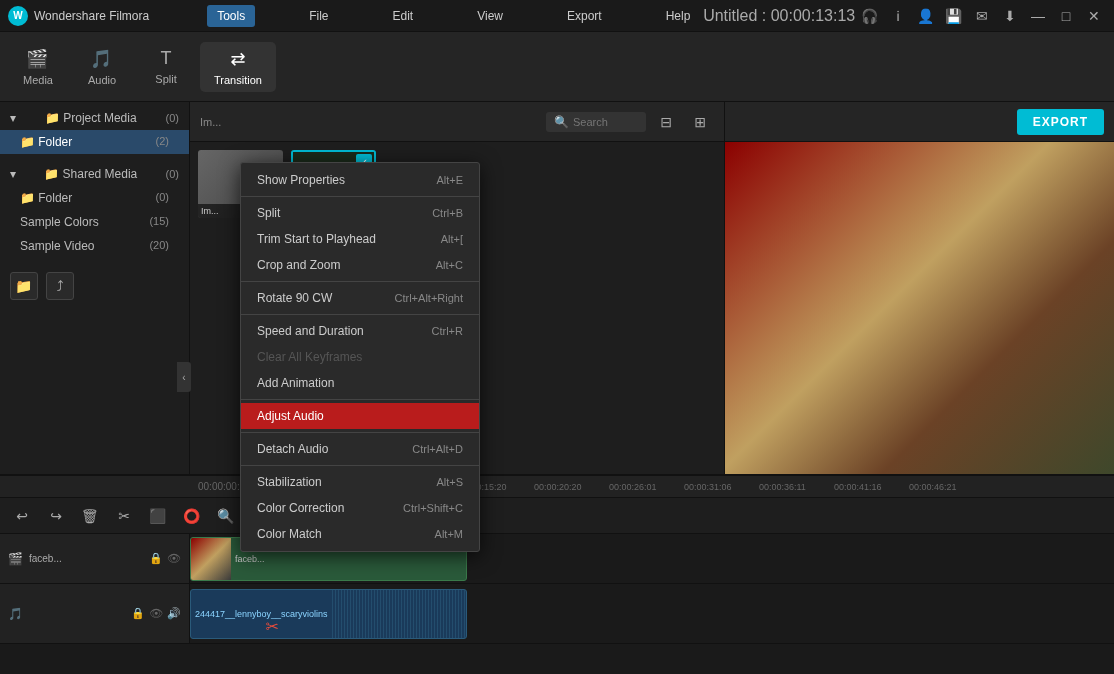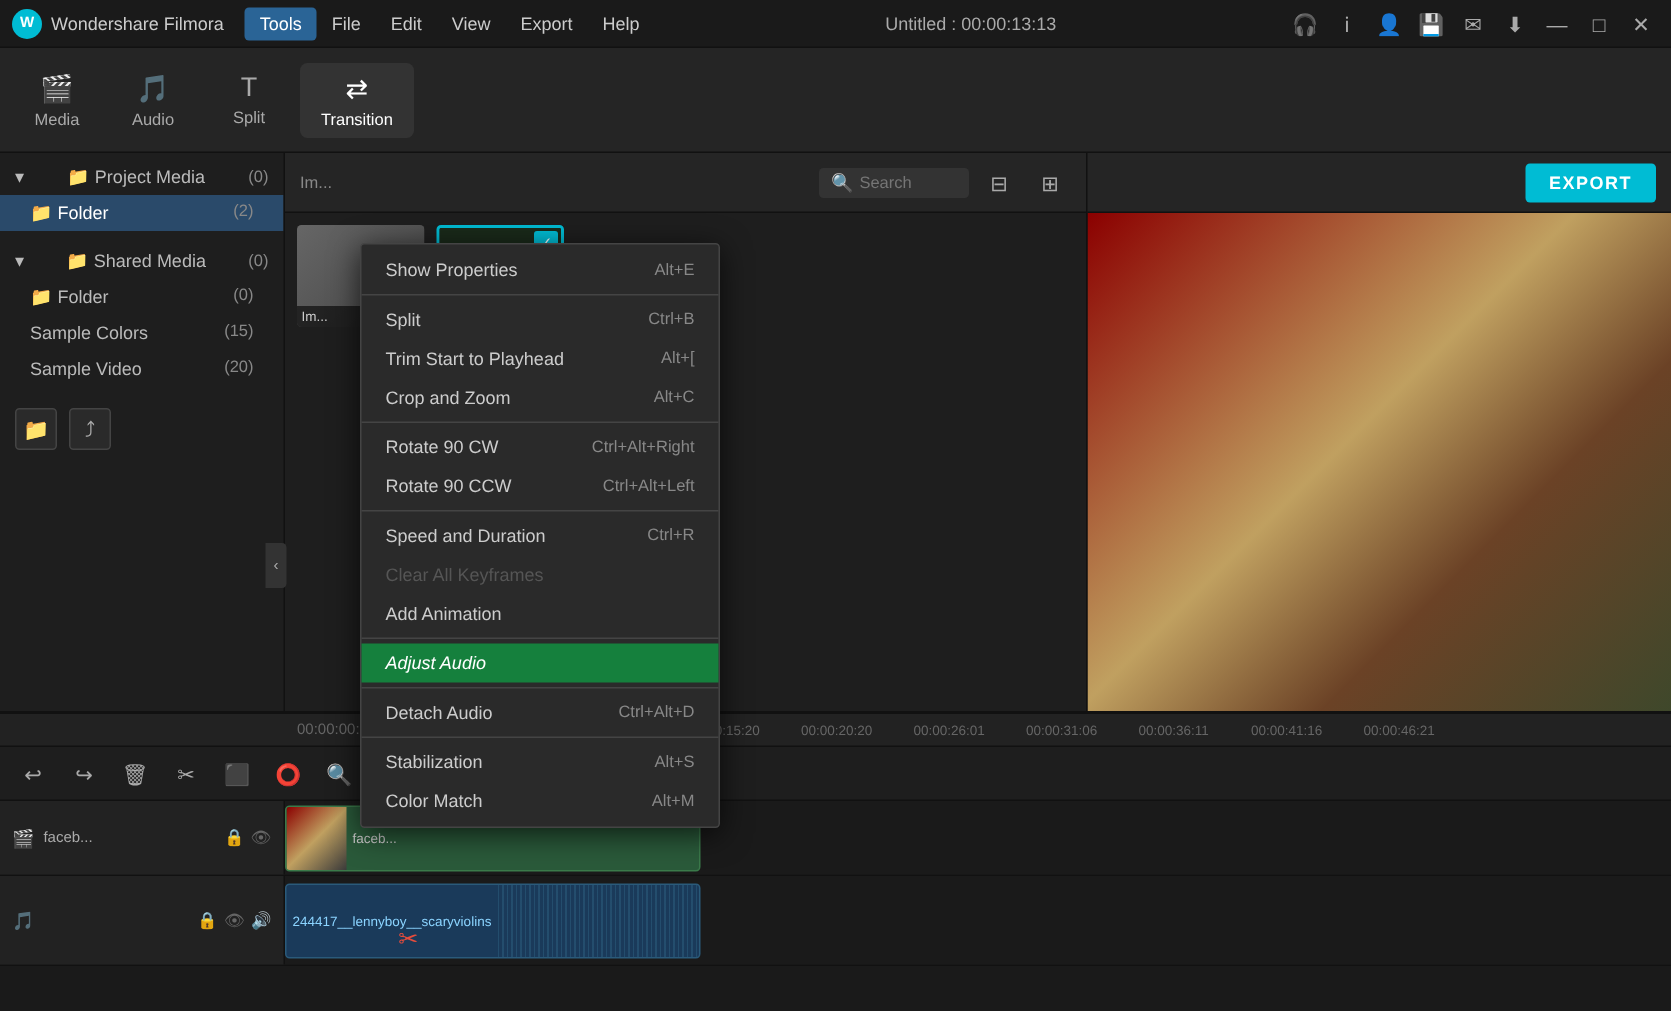--- a/index.html
+++ b/index.html
@@ -34,36 +34,37 @@
       height: 20px;
       background: #00bcd4;
       border-radius: 50%;
       display: flex; align-items: center; justify-content: center;
       font-size: 10px; color: #fff; font-weight: bold;
     }
     #app-name {
       font-size: 12px; color: #ccc;
     }
     #titlebar-center {
-      font-size: 12px; color: #aaa;
+      font-size: 16px; color: #aaa;
     }
     #titlebar-right {
       display: flex; gap: 4px; align-items: center;
     }
     .title-icon {
       width: 24px; height: 24px; border-radius: 3px;
       display: flex; align-items: center; justify-content: center;
       color: #aaa; font-size: 14px; cursor: pointer;
     }
     .menu-item {
       padding: 4px 10px;
       color: #ccc;
       cursor: pointer;
       border-radius: 3px;
       font-size: 12px;
+      margin-left: 44px;
     }
     .menu-item:hover, .menu-item.active { background: #2a6496; color: #fff; }
 
     
     #toolbar {
       height: 70px;
       background: #252525;
       display: flex;
       align-items: center;
       padding: 0 8px;
@@ -375,21 +376,21 @@
       padding: 4px 0;
     }
     .dd-item {
       padding: 6px 16px;
       display: flex; justify-content: space-between;
       cursor: pointer;
       color: #ccc;
       font-size: 12px;
       align-items: center;
     }
-    .dd-item.active { background: #15803d; color: #fff; font-style: italic; }
+    .dd-item.active { background: #b91c1c; color: #fff; }
     .dd-item.disabled { color: #555; cursor: default; }
     .dd-shortcut { color: #888; font-size: 11px; }
     .dd-separator {
       height: 1px; background: #444;
       margin: 3px 0;
     }
 
     
     .edit-btn {
       width: 28px; height: 28px;
@@ -595,24 +596,20 @@
     <div class="dd-item">
       <span>Crop and Zoom</span>
       <span class="dd-shortcut">Alt+C</span>
     </div>
     <div class="dd-separator"></div>
 
     <div class="dd-item">
       <span>Rotate 90 CW</span>
       <span class="dd-shortcut">Ctrl+Alt+Right</span>
     </div>
-    <div class="dd-item">
-      <span>Rotate 90 CCW</span>
-      <span class="dd-shortcut">Ctrl+Alt+Left</span>
-    </div>
     <div class="dd-separator"></div>
 
     <div class="dd-item">
       <span>Speed and Duration</span>
       <span class="dd-shortcut">Ctrl+R</span>
     </div>
     <div class="dd-item disabled">
       <span>Clear All Keyframes</span>
       <span class="dd-shortcut"></span>
     </div>
@@ -630,20 +627,24 @@
 
     <div class="dd-item">
       <span>Detach Audio</span>
       <span class="dd-shortcut">Ctrl+Alt+D</span>
     </div>
     <div class="dd-separator"></div>
 
     <div class="dd-item">
       <span>Stabilization</span>
       <span class="dd-shortcut">Alt+S</span>
+    </div>
+    <div class="dd-item">
+      <span>Color Correction</span>
+      <span class="dd-shortcut">Ctrl+Shift+C</span>
     </div>
     <div class="dd-item">
       <span>Color Match</span>
       <span class="dd-shortcut">Alt+M</span>
     </div>
 
   </div>
 
 </div>
 

